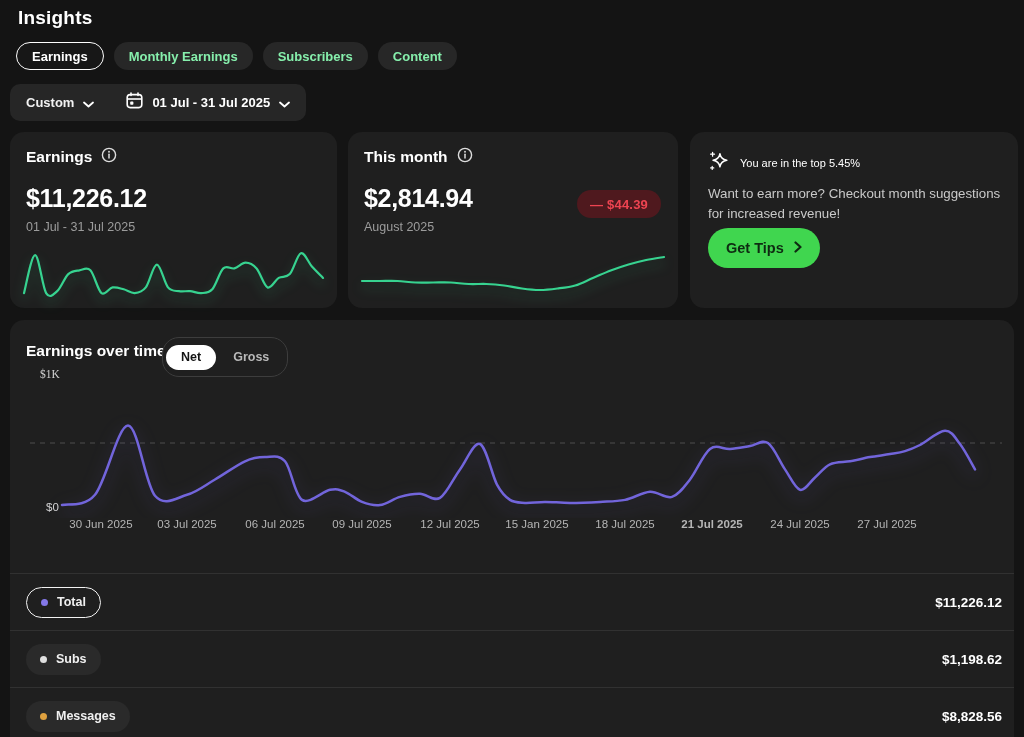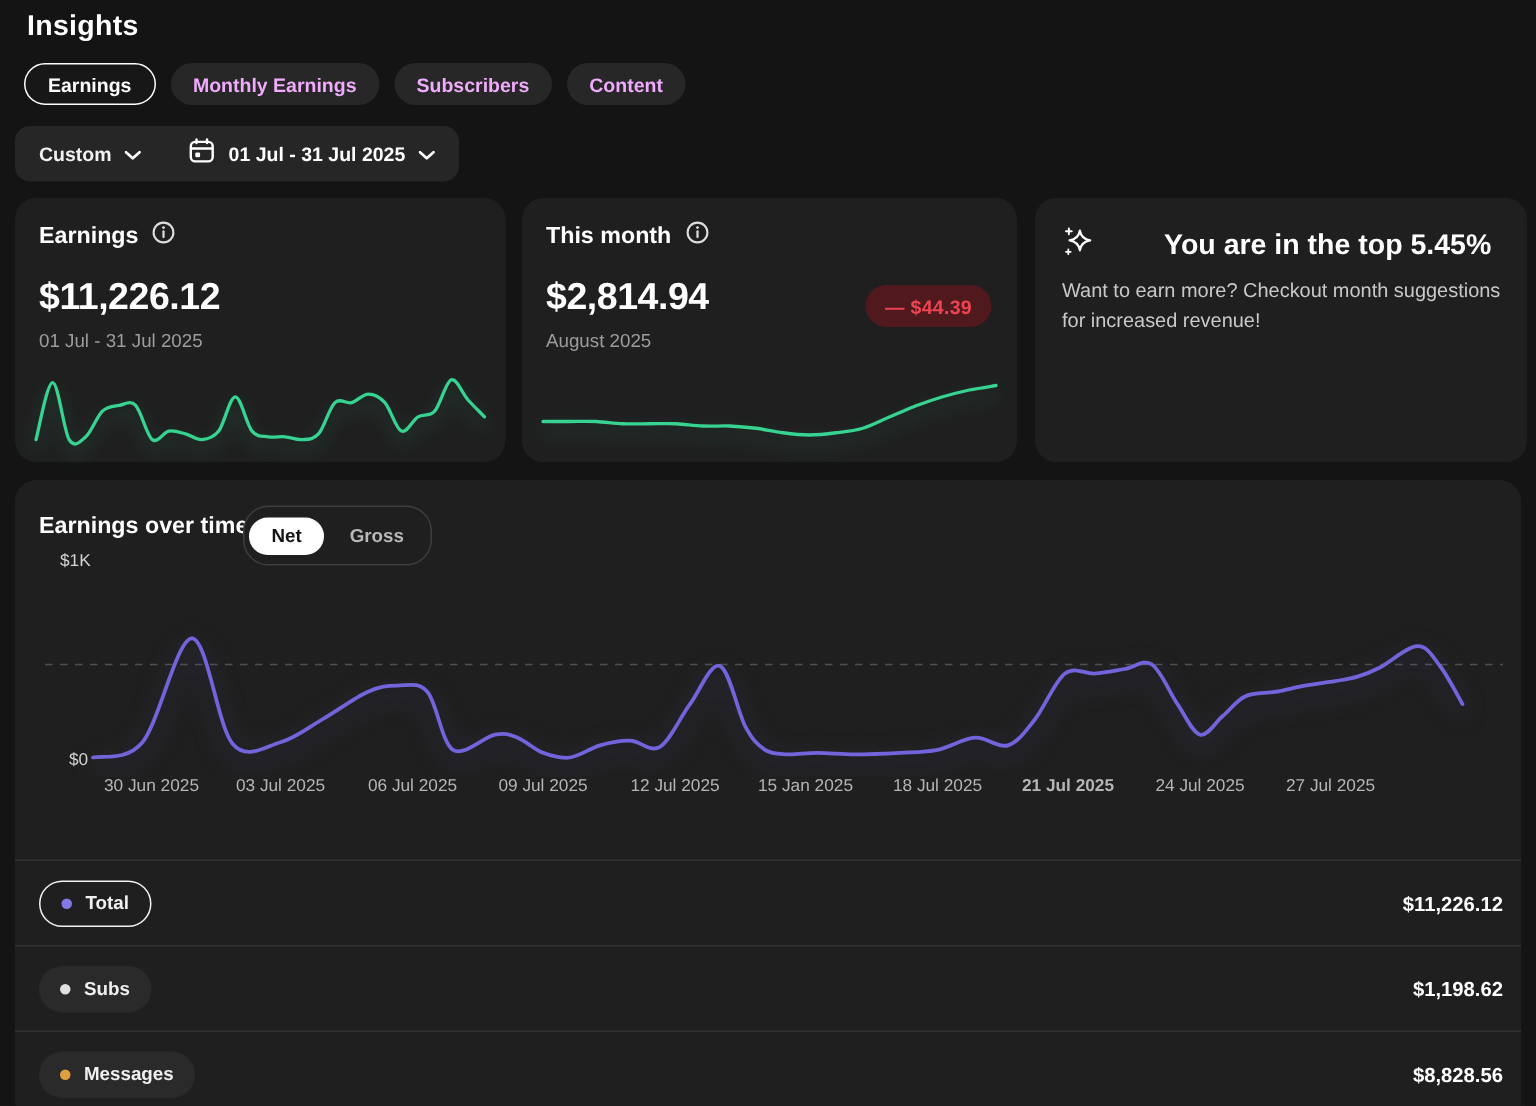--- a/index.html
+++ b/index.html
@@ -12,21 +12,21 @@
   }
   .abs { position:absolute; }
 
   
   .page-title { left:18px; top:7px; font-size:19px; font-weight:700; letter-spacing:.2px; }
 
   
   .tab-bar { left:16px; top:42px; display:flex; gap:10px; }
   .tab-pill {
     height:28px; padding:0 15px; border-radius:15px; border:none;
-    background:#272727; color:#f0abfc; font-size:13px; font-weight:600;
+    background:#272727; color:#86efac; font-size:13px; font-weight:600;
     font-family:inherit; display:flex; align-items:center; cursor:pointer;
   }
   .tab-selected { background:#171717; border:1.5px solid #fdfdfd; color:#fff; }
 
   
   .filter-bar {
     left:10px; top:84px; height:37px; background:#262626; border-radius:10px;
     display:flex; align-items:center; padding:0 16px; gap:9px;
   }
   .filter-seg { display:flex; align-items:center; gap:9px; cursor:pointer; }
@@ -47,21 +47,21 @@
   .spark-green { filter: drop-shadow(0 6px 6px rgba(55,211,144,.30)); }
 
   .delta-badge {
     right:17px; top:58px; height:28px; padding:0 13px; border-radius:15px;
     background:#4f191e; color:#ee4451; font-size:13px; font-weight:700;
     display:flex; align-items:center; letter-spacing:.2px;
   }
 
   
   .tips-title-row { left:18px; top:18px; display:flex; align-items:center; gap:10px; }
-  .tips-title { font-size:19px; font-weight:700;margin-left:36px; }
+  .tips-title { font-size:11px; font-weight:400; }
   .tips-body { left:18px; top:52px; width:306px; font-size:13.3px; line-height:1.5; color:#c9c9c9; }
   .tips-btn {
     left:18px; top:96px; height:40px; padding:0 18px; border:none; border-radius:21px;
     background:#40d64f; color:#0e2b12; font-size:14.5px; font-weight:700;
     font-family:inherit; display:flex; align-items:center; gap:10px; cursor:pointer;
   }
 
   
   .chart-card { left:10px; top:320px; width:1004px; height:500px; background:#1f1f1f; border-radius:14px; }
   .chart-title { left:16px; top:22px; font-size:15.5px; font-weight:700; }
@@ -70,21 +70,21 @@
     display:flex; align-items:center; padding:0 3px; gap:2px; background:#1f1f1f;
   }
   .toggle-opt {
     height:25px; padding:0 15px; border-radius:13px; border:none; background:transparent;
     color:#b9b9b9; font-size:12.5px; font-weight:700; font-family:inherit;
     display:flex; align-items:center; cursor:pointer;
   }
   .toggle-selected { background:#fff; color:#141414; }
 
   .y-label { font-size:11.5px; color:#d4d4d4; }
-  #y-top { left:30px; top:48px; }
+  #y-top { left:30px; top:48px;font-family:Liberation Serif, serif; }
   #y-bottom { left:36px; top:181px; }
   .main-chart-svg { left:0; top:58px; width:1004px; height:140px; }
   .main-line { filter: drop-shadow(0 6px 9px rgba(114,101,219,.35)); }
 
   .x-axis-labels { left:0; top:198px; width:1004px; height:16px; }
   .x-tick { position:absolute; transform:translateX(-50%); font-size:11.5px; color:#b5b5b5; white-space:nowrap; }
 
   
   .legend-rows { left:0; top:253px; width:1004px; }
   .legend-row {
@@ -184,20 +184,28 @@
     <span>
       <svg width="22" height="22" viewBox="0 0 24 24">
           <path d="M13 4 C13.7 8.2 16 10.5 20.5 11.2 C16 11.9 13.7 14.2 13 18.4 C12.3 14.2 10 11.9 5.5 11.2 C10 10.5 12.3 8.2 13 4 Z" fill="none" stroke="#fff" stroke-width="1.6" stroke-linejoin="round"></path>
           <path d="M5 2.5 v4.2 M2.9 4.6 h4.2" stroke="#fff" stroke-width="1.4" stroke-linecap="round"></path>
           <path d="M4.6 17.8 v3.4 M2.9 19.5 h3.4" stroke="#fff" stroke-width="1.3" stroke-linecap="round"></path>
         </svg>
     </span>
     <span class="tips-title">You are in the top 5.45%</span>
   </div>
   <div class="abs tips-body">Want to earn more? Checkout month suggestions for increased revenue!</div>
+  <button class="abs tips-btn">
+    <span>Get Tips</span>
+    <span>
+      <svg width="8" height="12" viewBox="0 0 8 12">
+          <path d="M1.5 1.5 L6.5 6 L1.5 10.5" fill="none" stroke="#0e2b12" stroke-width="2.2" stroke-linecap="round" stroke-linejoin="round"></path>
+        </svg>
+    </span>
+  </button>
 </div>
 
 <div class="abs chart-card">
   <div class="abs chart-title">Earnings over time</div>
   <div class="abs net-gross-toggle">
       <button class="toggle-opt toggle-selected">Net</button>
       <button class="toggle-opt">Gross</button>
     </div>
 
   <div class="abs y-label" id="y-top">$1K</div>

